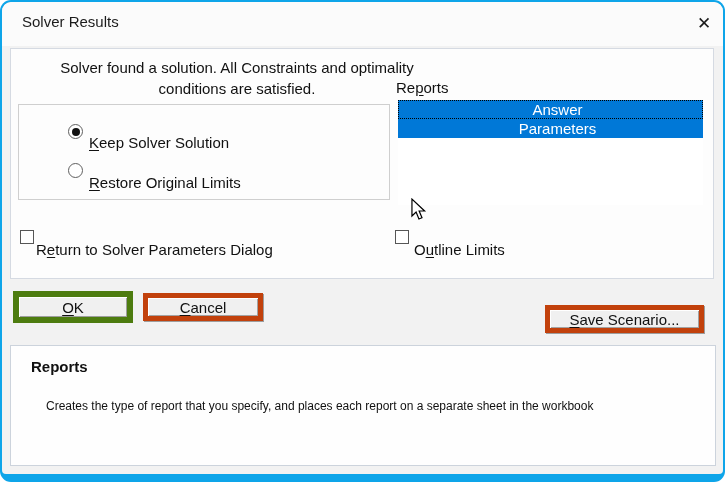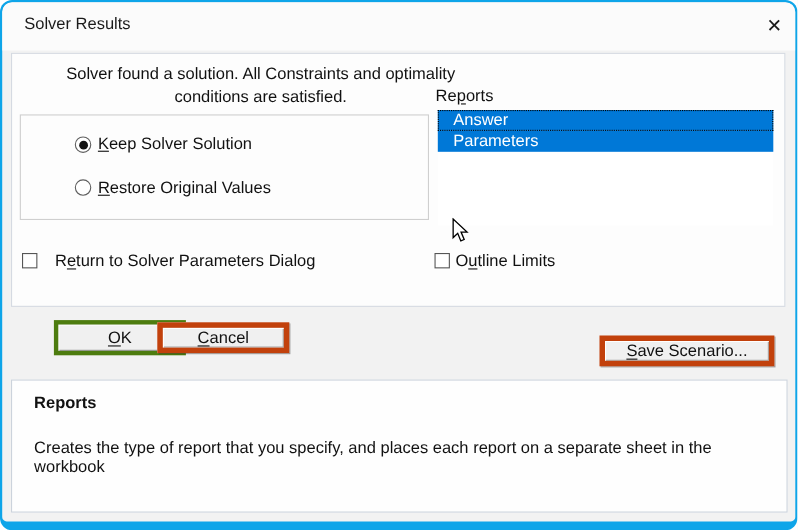--- a/index.html
+++ b/index.html
@@ -33,64 +33,63 @@
     font-size:15px;line-height:21px;color:#111;white-space:pre-line;text-align:center;
   }
   .reports-label{
     position:absolute;left:394px;top:77px;font-size:15px;color:#111;
   }
   .listbox{
     position:absolute;left:396px;top:98px;width:305px;height:105px;
     background:#ffffff;
   }
   .list-row{
-    height:19px;line-height:19px;padding-left:14px;font-size:15px;color:#111;
+    height:19px;line-height:19px;padding-left:14px;font-size:15px;color:#111;text-align:center;
   }
   .list-row.selected{background:#0078d7;color:#ffffff;}
   .list-row.focused{outline:1px dotted #000;outline-offset:-1px;}
   .groupbox{
     position:absolute;left:16px;top:102px;width:372px;height:96px;
     border:1px solid #cfcfcf;background:transparent;
   }
   .radio{
     position:absolute;width:15px;height:15px;border:1.5px solid #5f5f5f;
     border-radius:50%;background:#fff;
   }
   .radio.selected::after{
     content:'';position:absolute;left:2.5px;top:2.5px;right:2.5px;bottom:2.5px;
     background:#111;border-radius:50%;
   }
-  .ctl-label{position:absolute;font-size:15px;color:#111;white-space:nowrap;}
+  .ctl-label{position:absolute;font-size:15px;color:#111;white-space:nowrap;margin-top:12px;}
   .acc{text-decoration:underline;text-underline-offset:2px;}
   .checkbox{
     position:absolute;width:14px;height:14px;border:1.5px solid #565656;background:#fff;
   }
   .btn{
     position:absolute;background:#f0f0f0;border:5px solid #c2410c;
     box-shadow:inset 1px 1px 0 #ffffff,inset -1px -1px 0 #a3a3a3,1px 1px 0 rgba(0,0,0,0.35);
     font-size:15px;color:#111;display:flex;align-items:center;justify-content:center;
     font-family:"Liberation Sans", sans-serif;cursor:pointer;
   }
   .btn.default{
-    border:4px solid #4d7c0f;
+    border:6px solid #4d7c0f;
     box-shadow:inset 1px 1px 0 #ffffff,inset -1px -1px 0 #9d9d9d;
-    margin-left:36px;
   }
   .btn-ok{left:11px;top:289px;width:120px;height:32px;}
   .btn-cancel{left:141px;top:291px;width:120px;height:28px;}
   .btn-save{left:543px;top:291px;width:159px;height:28px;margin-top:12px;}
   .footer-panel{
     position:absolute;left:8px;top:343px;width:706px;height:121px;
     background:#fefefe;border:1px solid #ccd3dc;
   }
   .footer-heading{
     position:absolute;left:20px;top:12px;font-size:15px;font-weight:bold;color:#111;
   }
   .footer-desc{
-    position:absolute;left:20px;top:53px;width:670px;font-size:15px;color:#111;
+    position:absolute;left:35px;top:53px;width:670px;font-size:12px;color:#111;
   }
   .cursor{position:absolute;left:408px;top:196px;width:17px;height:24px;pointer-events:none;}
 </style>
 </head>
 <body>
 
 <div class="dialog">
   <div class="dialog-body">
 
     <div class="titlebar">
@@ -109,24 +108,24 @@
       <div class="list-row selected focused">Answer</div>
       <div class="list-row selected">Parameters</div>
     </div>
 
     <div class="groupbox"></div>
 
     <div class="radio selected" style="left:66px;top:122px;"></div>
     <div class="ctl-label" style="left:87px;top:120px;"><span></span><span class="acc">K</span><span>eep Solver Solution</span></div>
 
     <div class="radio" style="left:66px;top:161px;"></div>
-    <div class="ctl-label" style="left:87px;top:160px;"><span></span><span class="acc">R</span><span>estore Original Values</span></div>
+    <div class="ctl-label" style="left:87px;top:160px;"><span></span><span class="acc">R</span><span>estore Original Limits</span></div>
 
     <div class="checkbox" style="left:18px;top:228px;"></div>
-    <div class="ctl-label" style="left:48px;top:227px;"><span>R</span><span class="acc">e</span><span>turn to Solver Parameters Dialog</span></div>
+    <div class="ctl-label" style="left:34px;top:227px;"><span>R</span><span class="acc">e</span><span>turn to Solver Parameters Dialog</span></div>
 
     <div class="checkbox" style="left:393px;top:228px;"></div>
     <div class="ctl-label" style="left:412px;top:227px;"><span>O</span><span class="acc">u</span><span>tline Limits</span></div>
 
     <div class="btn default btn-ok">
         <span><span></span><span class="acc">O</span><span>K</span></span>
       </div>
 
     <div class="btn btn-cancel">
         <span><span></span><span class="acc">C</span><span>ancel</span></span>

